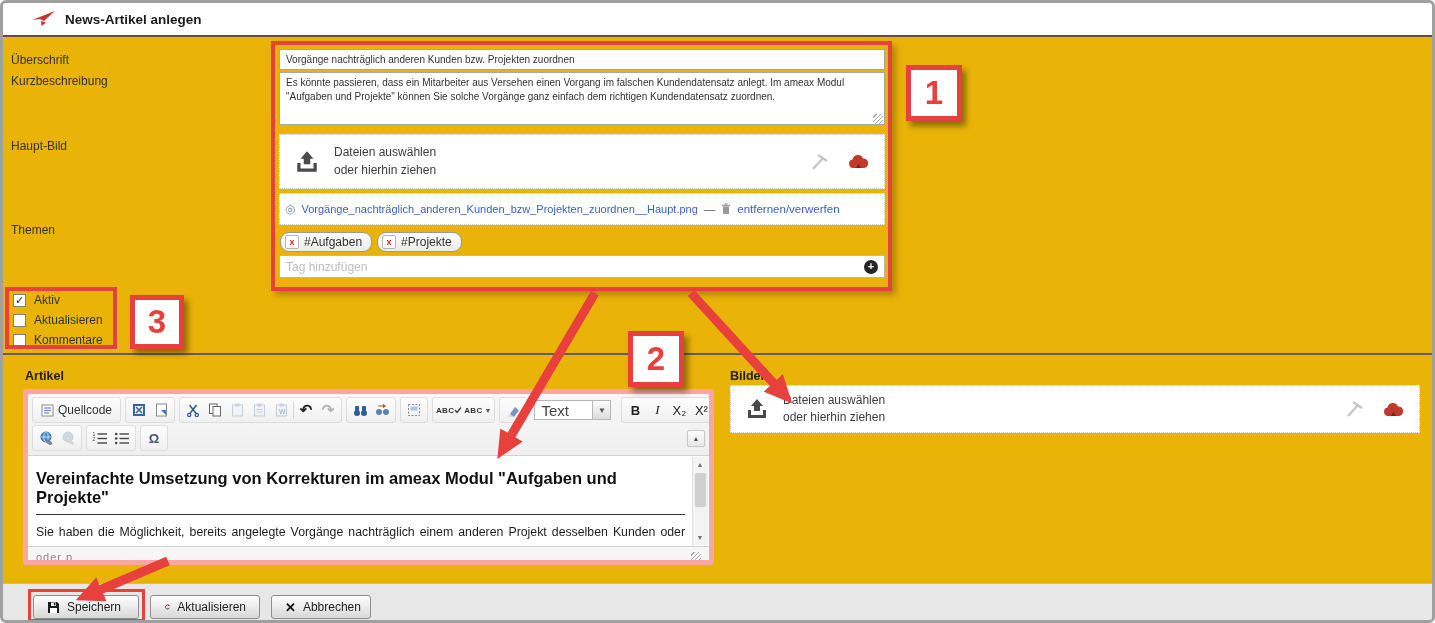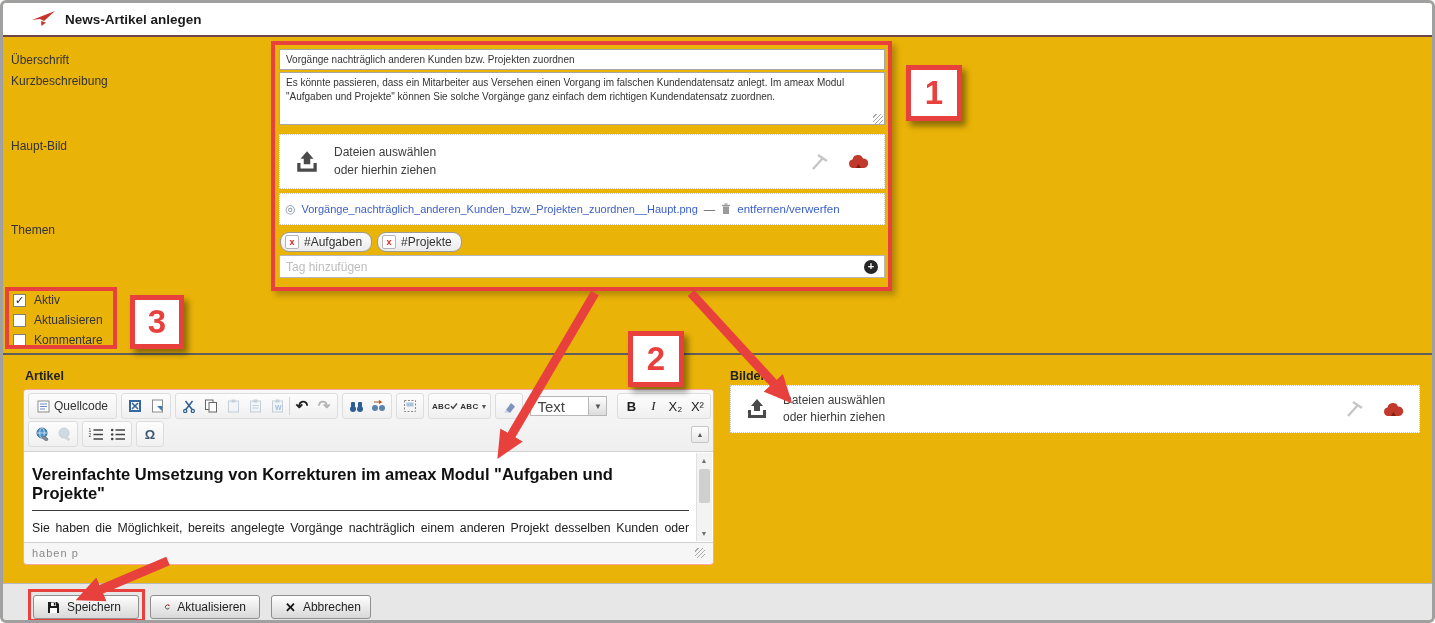--- a/index.html
+++ b/index.html
@@ -26,21 +26,21 @@
   .plus-circle{display:flex;align-items:center;justify-content:center;width:14px;height:14px;border-radius:50%;background:#262626;color:#fff;font-size:11px;font-weight:bold;line-height:1;cursor:pointer;}
   
   .cbrow{display:flex;align-items:center;gap:8px;}
   .cbx{width:13px;height:13px;border:1px solid #808080;background:#fff;box-sizing:border-box;display:flex;align-items:center;justify-content:center;font-size:11px;color:#222;line-height:1;}
   .cblabel{font-size:12px;color:#333;}
   
   .seclabel{font-size:12.5px;font-weight:bold;color:#222;}
   
   .divider{left:0;top:350px;width:100%;height:2px;background:#5f5f5f;}
   
-  .editor{box-sizing:border-box;border:1px solid #fca5a5;border-radius:4px;background:#fff;overflow:hidden;}
+  .editor{box-sizing:border-box;border:5px solid #fca5a5;border-radius:4px;background:#fff;overflow:hidden;}
   .toolbar{background:linear-gradient(#f8f8f8,#efefef);border-bottom:1px solid #d1d1d1;padding:3px 4px 2px 4px;}
   .trow{display:flex;align-items:center;gap:4px;margin-bottom:2px;}
   .tgrp{display:flex;align-items:center;gap:2px;background:linear-gradient(#fdfdfd,#f0f0f0);border:1px solid #ddd;border-radius:3px;height:26px;padding:0 3px;box-sizing:border-box;}
   .tbtn{display:flex;align-items:center;justify-content:center;min-width:20px;height:22px;border-radius:3px;cursor:pointer;}
   .tbtn.txt{font-size:12px;color:#333;gap:4px;padding:0 5px;}
   .disab{opacity:.45;}
   .glyph-undo{font-size:15px;color:#222;font-weight:bold;}
   .glyph-redo{font-size:15px;color:#b5b5b5;font-weight:bold;}
   .abc{font-size:8px;font-weight:bold;color:#333;letter-spacing:.3px;}
   .combo{display:flex;align-items:center;}
@@ -350,21 +350,21 @@
       <div class="ed-heading">Vereinfachte Umsetzung von Korrekturen im ameax Modul "Aufgaben und Projekte"</div>
       <div class="ed-para">Sie haben die Möglichkeit, bereits angelegte Vorgänge nachträglich einem anderen Projekt desselben Kunden oder sogar einem anderen Kunden zuzuordnen. Stellt man fest, dass man einen Vorgang bei einem falschen Kunden angelegt hat, ist es nicht mehr nötig, den</div>
       <div class="vscroll">
         <div class="sbtn" style="top:1px;">▲</div>
         <div class="sthumb" style="top:16px;height:34px;"></div>
         <div class="sbtn" style="bottom:1px;">▼</div>
       </div>
     </div>
 
     <div class="pathbar">
-      <span class="pathtxt">haben p</span>
+      <span class="pathtxt">oder p</span>
       <div class="grip" style="margin-left:auto;"></div>
     </div>
   </div>
 
   <div class="abs seclabel" style="left:727px;top:366px;">Bilder</div>
   <div class="abs dashed" style="left:727px;top:382px;width:690px;height:48px;display:flex;align-items:center;padding:0 14px;gap:14px;">
     <svg width="24" height="22" viewBox="0 0 24 22">
       <path d="M12,1 L18,8 H15 V13 H9 V8 H6 Z" fill="#4a4a4a"></path>
       <path d="M3,12 v8 h18 v-8 h-3 v5 H6 v-5 z" fill="#4a4a4a"></path>
     </svg>

